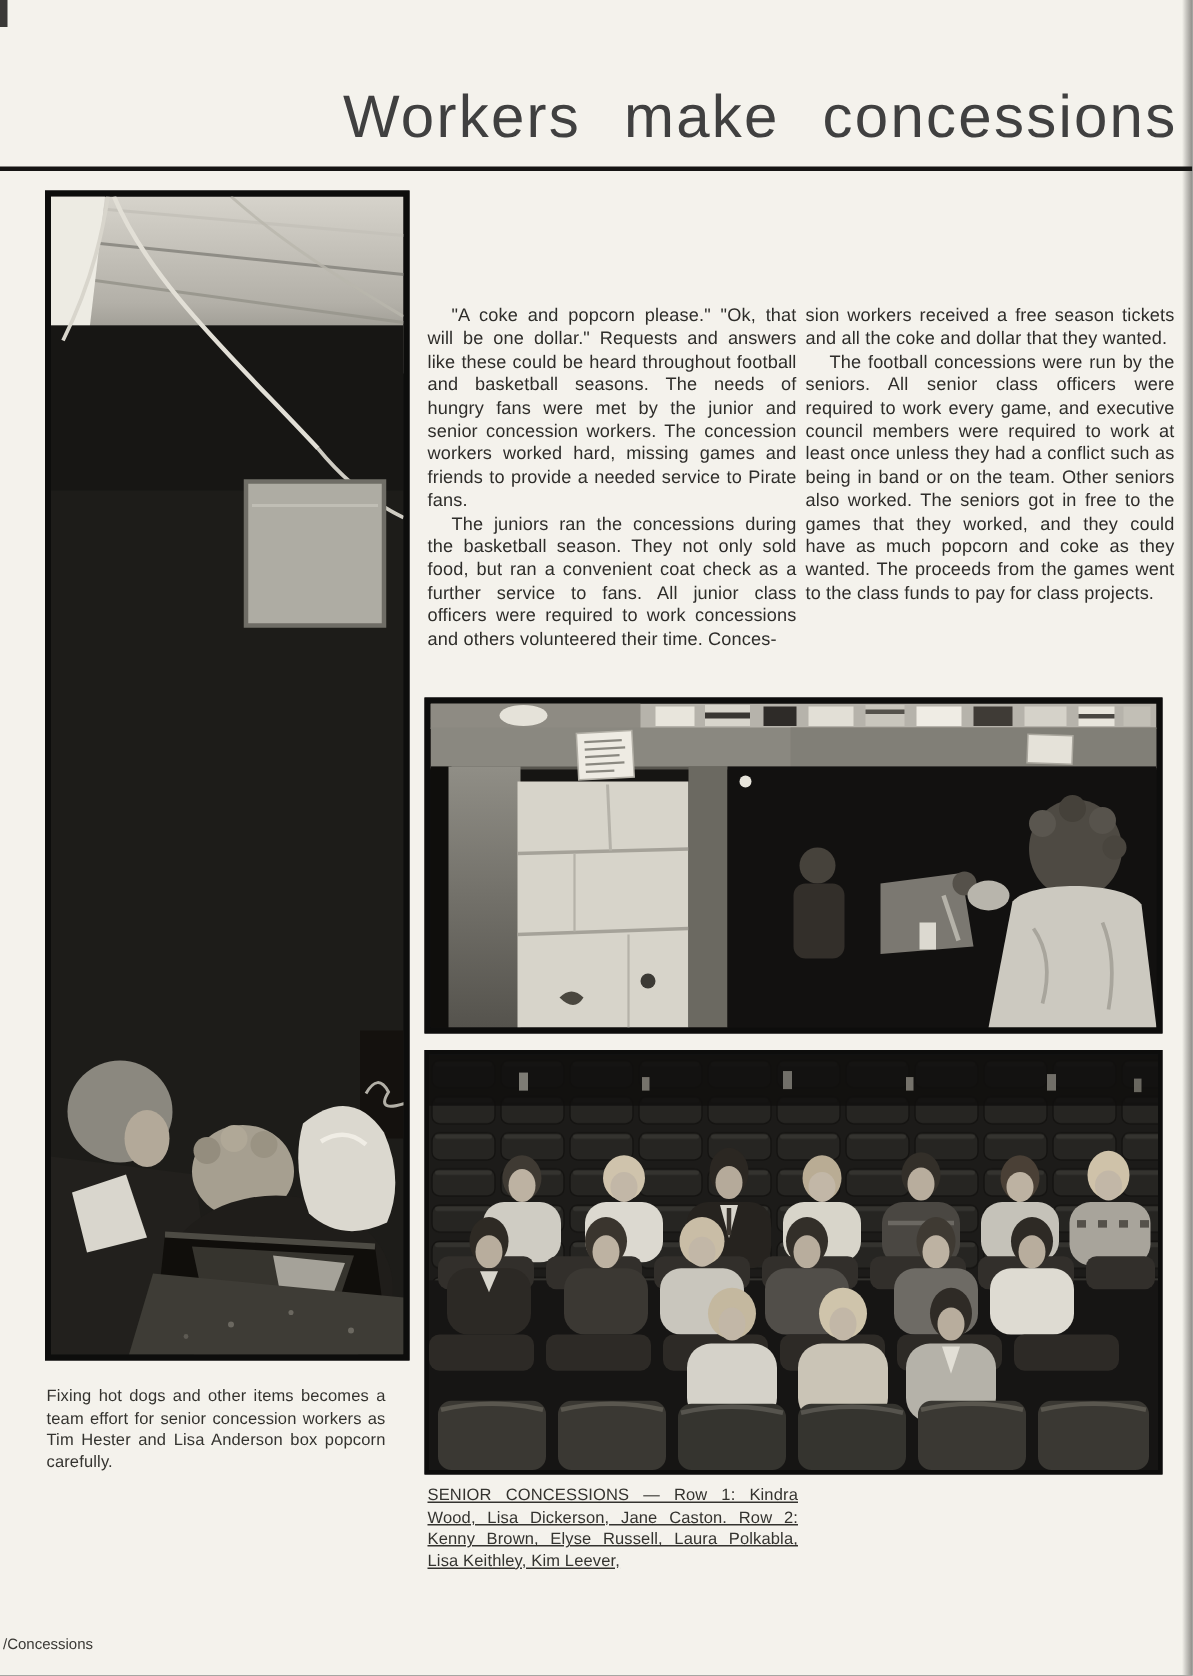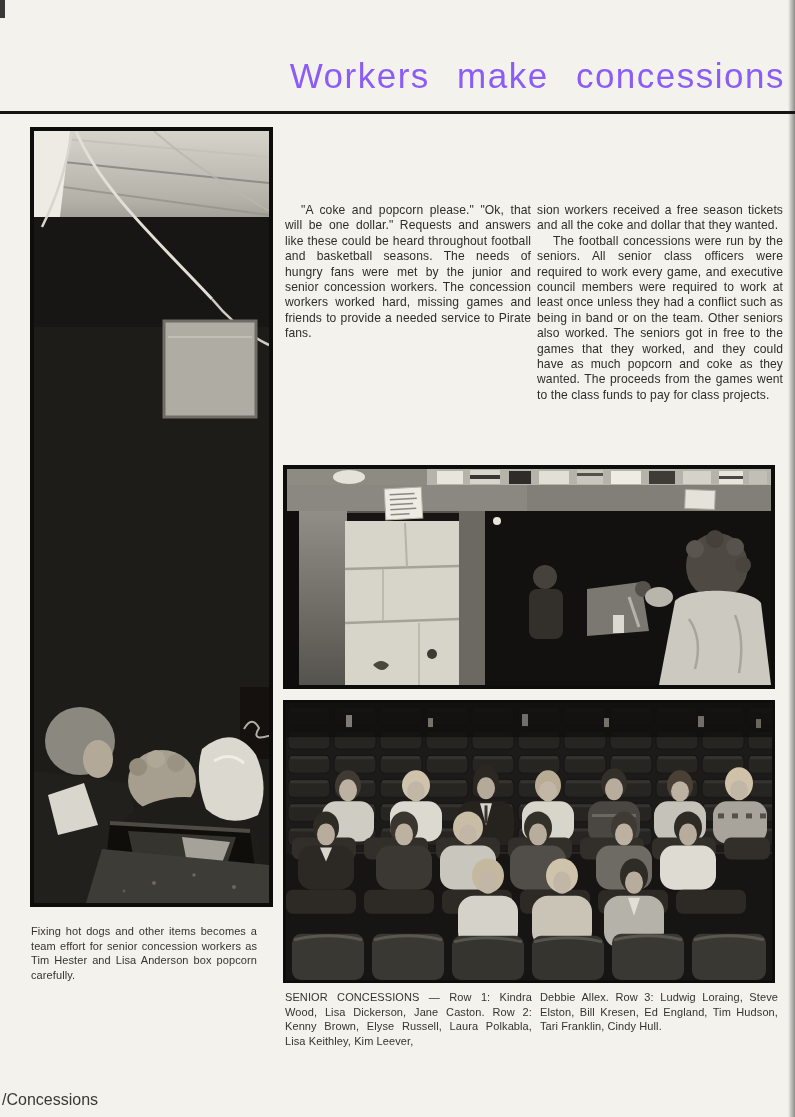--- a/index.html
+++ b/index.html
@@ -4,22 +4,22 @@
 <style>
   html,body{margin:0;padding:0;background:#6b6b6b;}
   #page{
     position:relative;width:795px;height:1117px;margin:0 auto;
     background:#f4f2ec;overflow:hidden;
     font-family:"Liberation Sans",sans-serif;color:#2a2926;
   }
   
   .title{
     position:absolute;top:56px;right:10px;width:560px;
-    font-size:35px;font-weight:200;letter-spacing:1.5px;word-spacing:16px;
-    color:#8b5cf6;text-align:right;white-space:nowrap;
+    font-size:40px;font-weight:200;letter-spacing:1.5px;word-spacing:16px;
+    color:#404040;text-align:right;white-space:nowrap;
   }
   .title-rule{position:absolute;left:0;top:111px;width:795px;height:3px;background:#161514;}
   .corner-mark{position:absolute;left:0;top:0;width:5px;height:18px;background:#3a3937;}
   .right-edge{position:absolute;right:0;top:0;width:7px;height:1117px;
     background:linear-gradient(to left,#8e8c88,#c9c7c2 60%,rgba(201,199,194,0));}
   
   .photo{position:absolute;background:#121110;border:4px solid #0d0d0c;box-sizing:border-box;}
   .photo svg{display:block;width:100%;height:100%;}
   #left-photo{left:30px;top:127px;width:243px;height:780px;}
   #middle-photo{left:283px;top:465px;width:492px;height:224px;}
@@ -34,24 +34,24 @@
   #col2{left:537px;}
   .col p{margin:0;}
   .col p.indent{text-indent:16px;}
   
   .caption{
     position:absolute;font-size:11px;line-height:14.6px;text-align:justify;
     color:#34332f;letter-spacing:.1px;
   }
   #cap-left{left:31px;top:924px;width:242px;}
   #cap-left p{margin:0 16px 14px 0;}
-  #cap-group-1{left:285px;top:990px;width:247px;}
+  #cap-group-1{left:285px;top:990px;width:247px;text-decoration:underline;}
   #cap-group-2{left:540px;top:990px;width:238px;}
   
-  .footer{position:absolute;left:2px;top:1091px;font-size:16px;color:#3a3935;}
+  .footer{position:absolute;left:2px;top:1091px;font-size:10px;color:#3a3935;}
 </style>
 </head>
 <body>
 
 <div id="page">
 
   <div class="corner-mark"></div>
   <div class="right-edge"></div>
 
   <div class="title">Workers make concessions</div>
@@ -110,20 +110,21 @@
       <polygon points="52,772 68,718 235,734 235,772" fill="#3e3c36"></polygon>
       <circle cx="120" cy="752" r="2" fill="#6b6860"></circle>
         <circle cx="160" cy="744" r="1.7" fill="#6b6860"></circle>
       <circle cx="200" cy="756" r="2" fill="#6b6860"></circle>
         <circle cx="90" cy="760" r="1.6" fill="#5d5a53"></circle>
     </svg>
   </div>
 
   <div class="col" id="col1">
     <p class="indent">"A coke and popcorn please." "Ok, that will be one dollar." Requests and answers like these could be heard throughout football and basketball seasons. The needs of hungry fans were met by the junior and senior concession workers. The concession workers worked hard, missing games and friends to provide a needed service to Pirate fans.</p>
+    <p class="indent">The juniors ran the concessions during the basketball season. They not only sold food, but ran a convenient coat check as a further service to fans. All junior class officers were required to work concessions and others volunteered their time. Conces-</p>
   </div>
   <div class="col" id="col2">
     <p>sion workers received a free season tickets and all the coke and dollar that they wanted.</p>
     <p class="indent">The football concessions were run by the seniors. All senior class officers were required to work every game, and executive council members were required to work at least once unless they had a conflict such as being in band or on the team. Other seniors also worked. The seniors got in free to the games that they worked, and they could have as much popcorn and coke as they wanted. The proceeds from the games went to the class funds to pay for class projects.</p>
   </div>
 
   <div class="photo" id="middle-photo">
     <svg viewBox="0 0 484 216" preserveAspectRatio="none" role="img" aria-label="Concession stand counter with candy shelf, taped price note, cinder block wall and workers inside">
       <defs>
         <linearGradient id="greywall" x1="0" y1="0" x2="0" y2="1">
@@ -320,17 +321,16 @@
           <path d="M408,236 q35,-8 70,0" stroke="#5a574f" stroke-width="3" fill="none"></path>
       </g>
     </svg>
   </div>
 
   <div class="caption" id="cap-left">
     <p>Fixing hot dogs and other items becomes a team effort for senior concession workers as Tim Hester and Lisa Anderson box popcorn carefully.</p>
   </div>
 
   <div class="caption" id="cap-group-1">SENIOR CONCESSIONS — Row 1: Kindra Wood, Lisa Dickerson, Jane Caston. Row 2: Kenny Brown, Elyse Russell, Laura Polkabla, Lisa Keithley, Kim Leever,</div>
-  <div class="caption" id="cap-group-2">Debbie Allex. Row 3: Ludwig Loraing, Steve Elston, Bill Kresen, Ed England, Tim Hudson, Tari Franklin, Cindy Hull.</div>
 
   <div class="footer">/Concessions</div>
 
 </div>
 
 </body></html>

